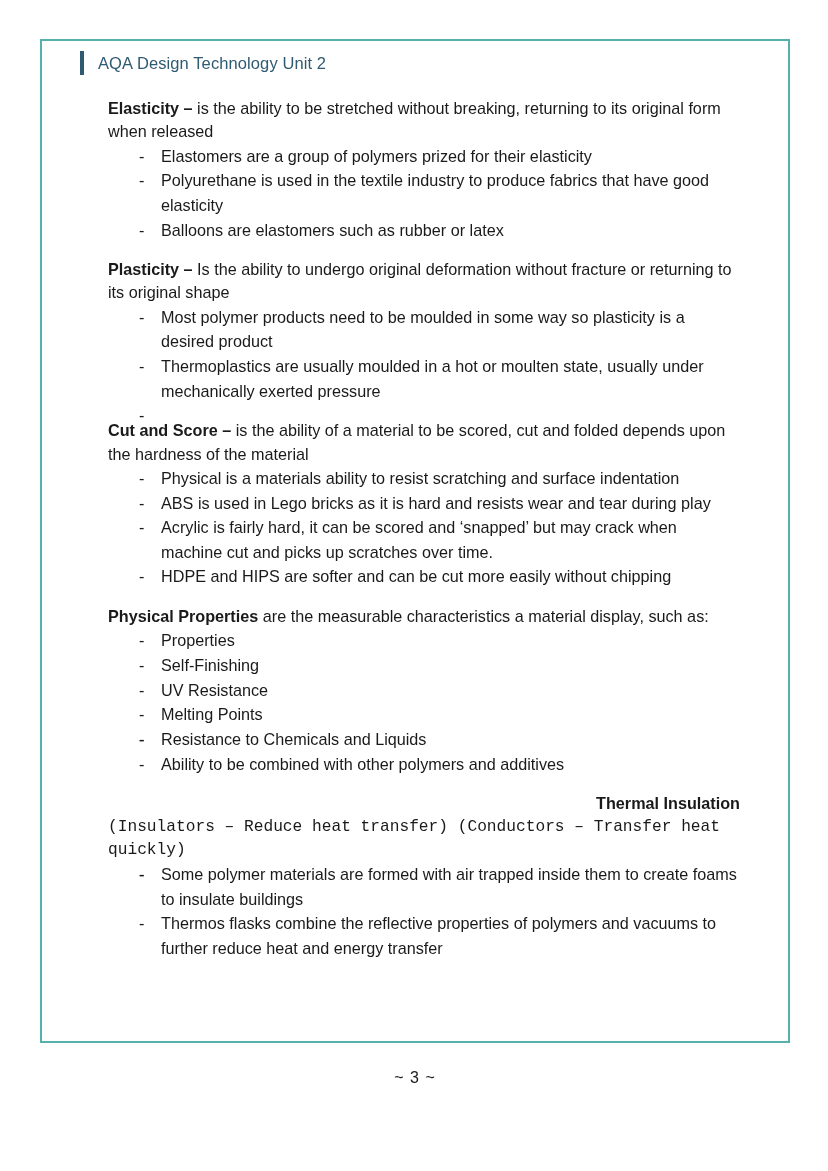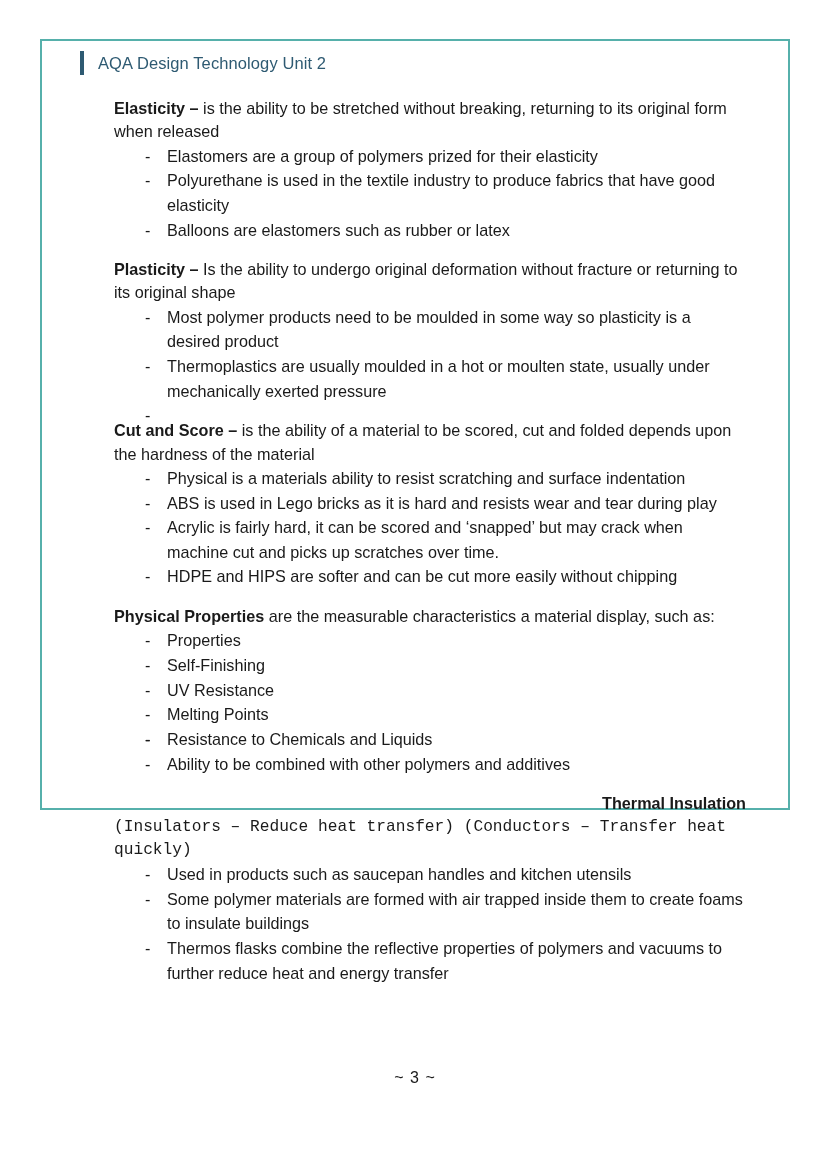--- a/index.html
+++ b/index.html
@@ -13,21 +13,21 @@
     font-family: "Liberation Sans", "DejaVu Sans", sans-serif;
     color: #1a1a1a;
     overflow: hidden;
   }
 
   .page-frame {
     position: absolute;
     left: 40px;
     top: 39px;
     width: 750px;
-    height: 771px;
+    height: 1004px;
     border: 2px solid #56b0ab;
     background: #ffffff;
     box-sizing: border-box;
   }
 
   .doc-header {
     position: absolute;
     left: 38px;
     top: 8px;
     display: flex;
@@ -43,21 +43,21 @@
   }
   .header-title {
     font-size: 16.5px;
     color: #2e5a72;
     letter-spacing: 0.1px;
     white-space: nowrap;
   }
 
   .content {
     position: absolute;
-    left: 72px;
+    left: 66px;
     top: 56px;
     width: 632px;
   }
 
   .section {
     margin-bottom: 16px;
   }
 
   .section-para {
     font-size: 16.2px;
@@ -157,21 +157,21 @@
           <li class="bullet-item"><span class="bullet-dash">-</span><span>Melting Points</span></li>
           <li class="bullet-item"><span class="bullet-dash">-</span></li>
           <li class="bullet-item"><span class="bullet-dash">-</span><span>Resistance to Chemicals and Liquids</span></li>
           <li class="bullet-item"><span class="bullet-dash">-</span><span>Ability to be combined with other polymers and additives</span></li>
         </ul>
       </div>
       <div class="section">
         <p class="section-head-line">Thermal Insulation</p>
         <p class="section-subline">(Insulators – Reduce heat transfer) (Conductors – Transfer heat quickly)</p>
         <ul class="bullet-list">
-          <li class="bullet-item"><span class="bullet-dash">-</span><span>Used in products such as saucepan handles and kitchen utensils</span></li>
+          <li class="bullet-item"><span class="bullet-dash">-</span></li>
           <li class="bullet-item"><span class="bullet-dash">-</span><span>Some polymer materials are formed with air trapped inside them to create foams to insulate buildings</span></li>
           <li class="bullet-item"><span class="bullet-dash">-</span><span>Thermos flasks combine the reflective properties of polymers and vacuums to further reduce heat and energy transfer</span></li>
         </ul>
       </div>
     </div>
 
   <div class="page-footer">~ 3 ~</div>
 
 </div>
 

